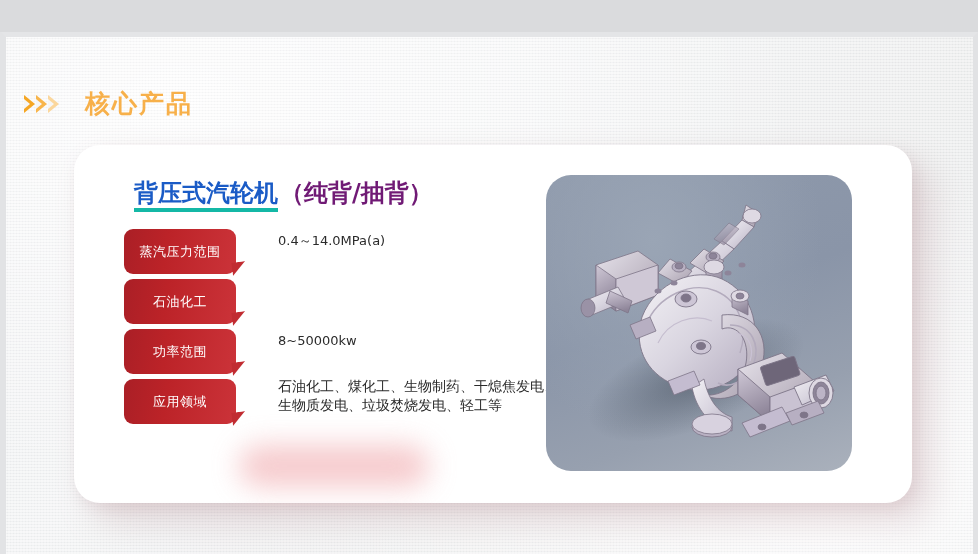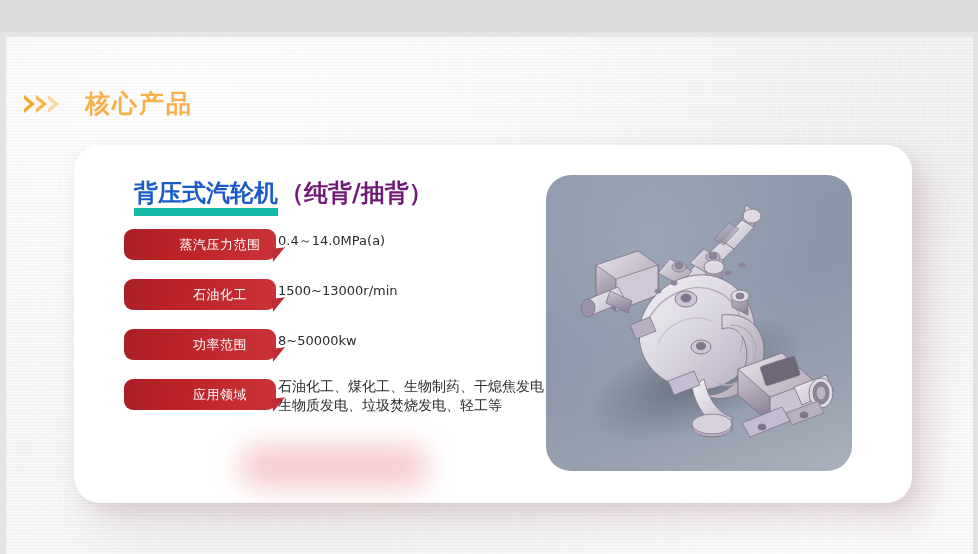--- a/index.html
+++ b/index.html
@@ -55,34 +55,33 @@
     position:absolute;left:165px;top:300px;width:190px;height:42px;border-radius:22px;
     background:#f3b9bc;filter:blur(14px);opacity:.75;pointer-events:none;
   }
 
   
   #spec-title{
     position:absolute;left:60px;top:32px;white-space:nowrap;
     font-size:24px;font-weight:bold;
     font-family:"DejaVu Sans","Liberation Sans",sans-serif;
   }
-  #spec-title .blue{color:#1a5bc6;border-bottom:8px solid #14b8a6;padding-bottom:1px;}
+  #spec-title .blue{color:#1a5bc6;border-bottom:4px solid #14b8a6;padding-bottom:1px;}
   #spec-title .red{color:#701a75;margin-left:2px;}
 
   #rows{position:absolute;left:50px;top:84px;width:520px;}
   .row{position:relative;height:50px;}
   .row.r5{height:56px;}
   .badge{
-    position:absolute;left:0;top:0;width:112px;height:31px;
+    position:absolute;left:0;top:0;width:112px;height:45px;
     background:linear-gradient(100deg,#aa1f26 0%,#bc2328 38%,#cb3339 100%);
     border-radius:9px;
     display:flex;align-items:center;justify-content:center;
     color:#fff;font-size:13px;letter-spacing:.5px;
     font-family:"DejaVu Sans","Liberation Sans",sans-serif;
-    padding-left:40px;
   }
   .badge::after{
     content:"";position:absolute;right:-10px;bottom:-1px;
     width:0;height:0;
     border-left:14px solid #c12c32;
     border-bottom:13px solid transparent;
     transform:rotate(-8deg);
     border-radius:0 0 4px 0;
   }
   .val{
@@ -125,21 +124,20 @@
       <span class="blue">背压式汽轮机</span><span class="red">（纯背/抽背）</span>
     </div>
 
     <div id="rows">
       <div class="row">
         <div class="badge">蒸汽压力范围</div>
         <div class="val">0.4～14.0MPa(a)</div>
       </div>
       <div class="row">
         <div class="badge">石油化工</div>
-        <div class="val">1500~13000r/min</div>
       </div>
       <div class="row">
         <div class="badge">功率范围</div>
         <div class="val">8~50000kw</div>
       </div>
       <div class="row r5">
         <div class="badge">应用领域</div>
         <div class="val">石油化工、煤化工、生物制药、干熄焦发电、
 生物质发电、垃圾焚烧发电、轻工等</div>
       </div>

